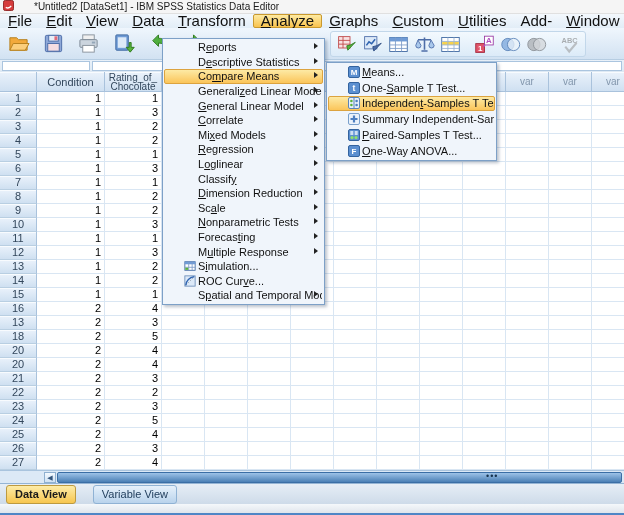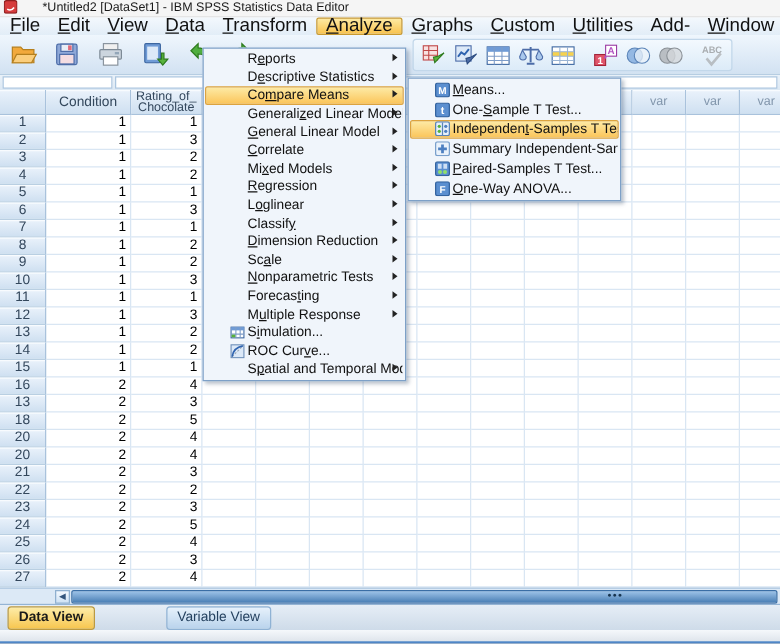--- a/index.html
+++ b/index.html
@@ -85,21 +85,21 @@
   .hs-thumb { position:absolute; left:57px; right:2px; top:1px; height:11px;
     background:linear-gradient(#9dc3e8,#4a7fb5); border:1px solid #3a6ea5; border-radius:2px; }
   .hs-dots { position:absolute; left:486px; top:0px; font-size:9px; color:#17344f; letter-spacing:1px; }
 
   
   .tabsrow { position:absolute; top:483px; left:0; right:0; height:21px;
     background:linear-gradient(#e6eef6,#cedbe9); border-top:1px solid #94b4d4;
     display:flex; align-items:center; padding-left:6px; gap:17px; }
   .tab { font-size:11px; padding:2px 8px 3px; border-radius:3px; cursor:default; white-space:nowrap; }
   .tab.active { background:linear-gradient(#fdeca8,#f7c64f); border:1px solid #bd9a3f; color:#1a1a1a; font-weight:bold; }
-  .tab.inactive { background:linear-gradient(#e6f1fb,#b9d3ec); border:1px solid #8fb2d4; color:#24415f;margin-left:40px; }
+  .tab.inactive { background:linear-gradient(#e6f1fb,#b9d3ec); border:1px solid #8fb2d4; color:#24415f; }
 
   .statusbar { position:absolute; top:504px; left:0; right:0; height:9px;
     background:linear-gradient(#f5f8fb,#dfe5ec); }
   .bottomstrip { position:absolute; top:513px; left:0; right:0; height:2px; background:#4f86c6; }
 </style>
 </head>
 <body>
 
 <div class="window">
 

